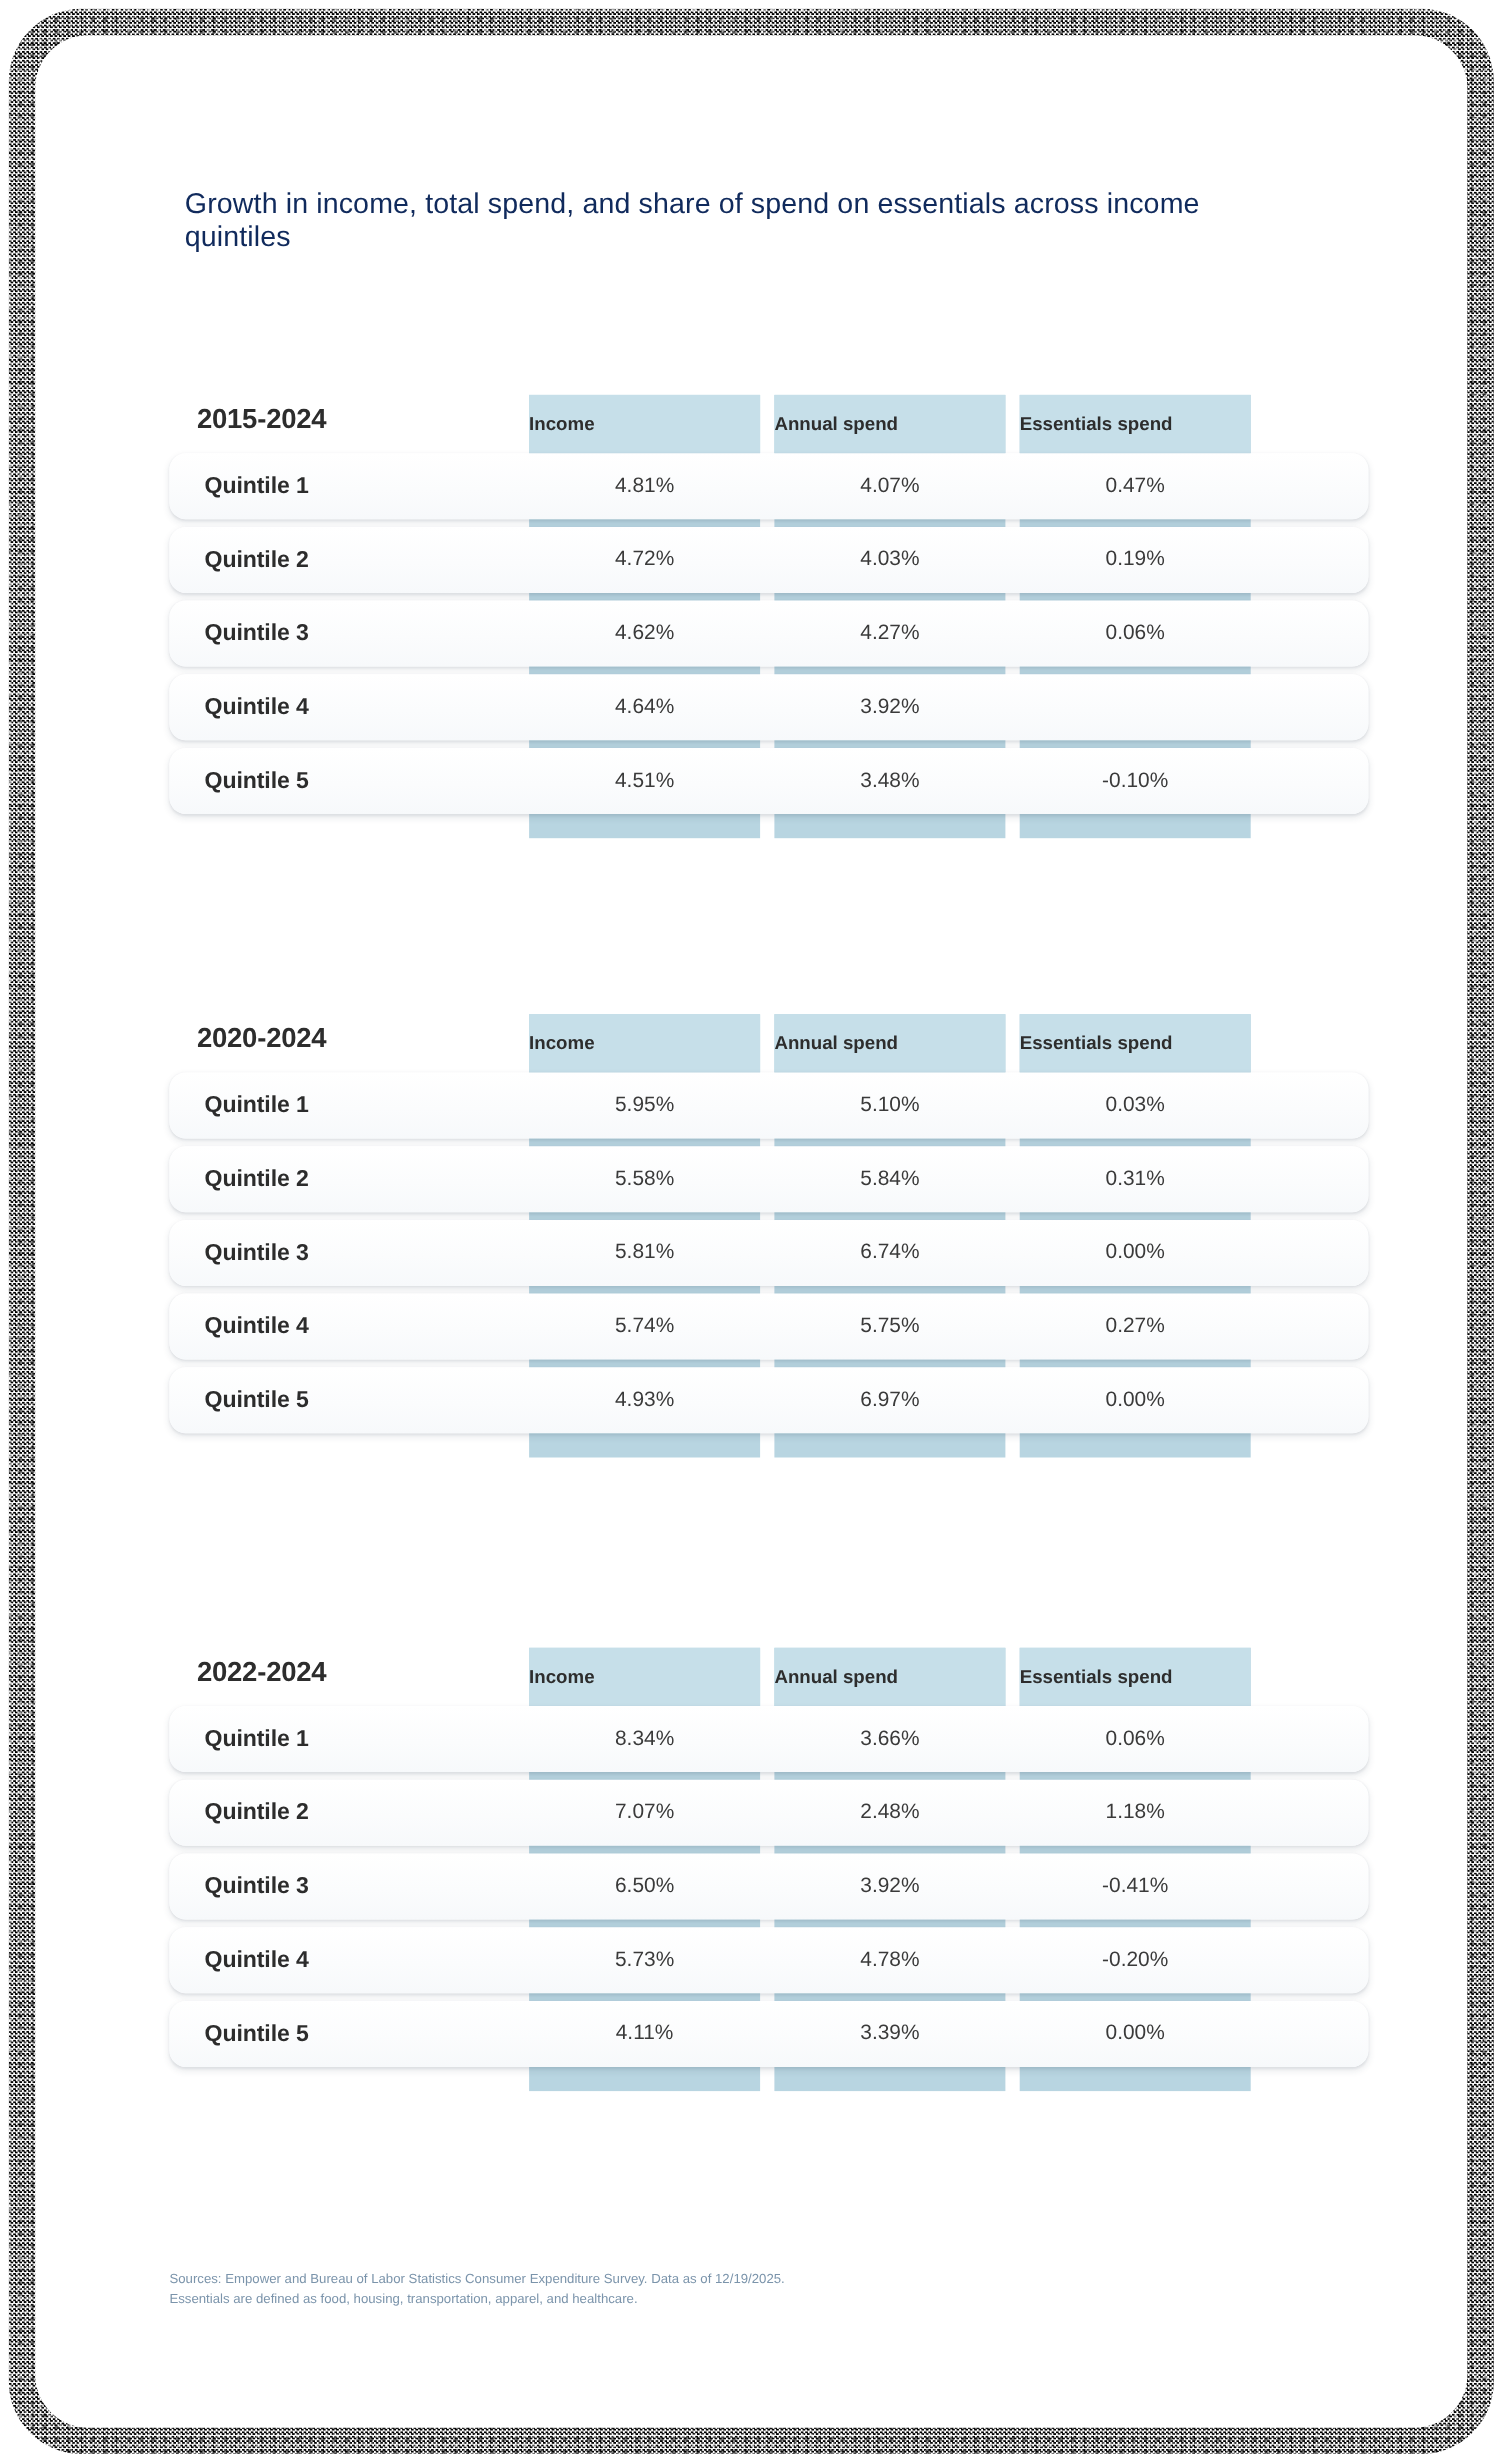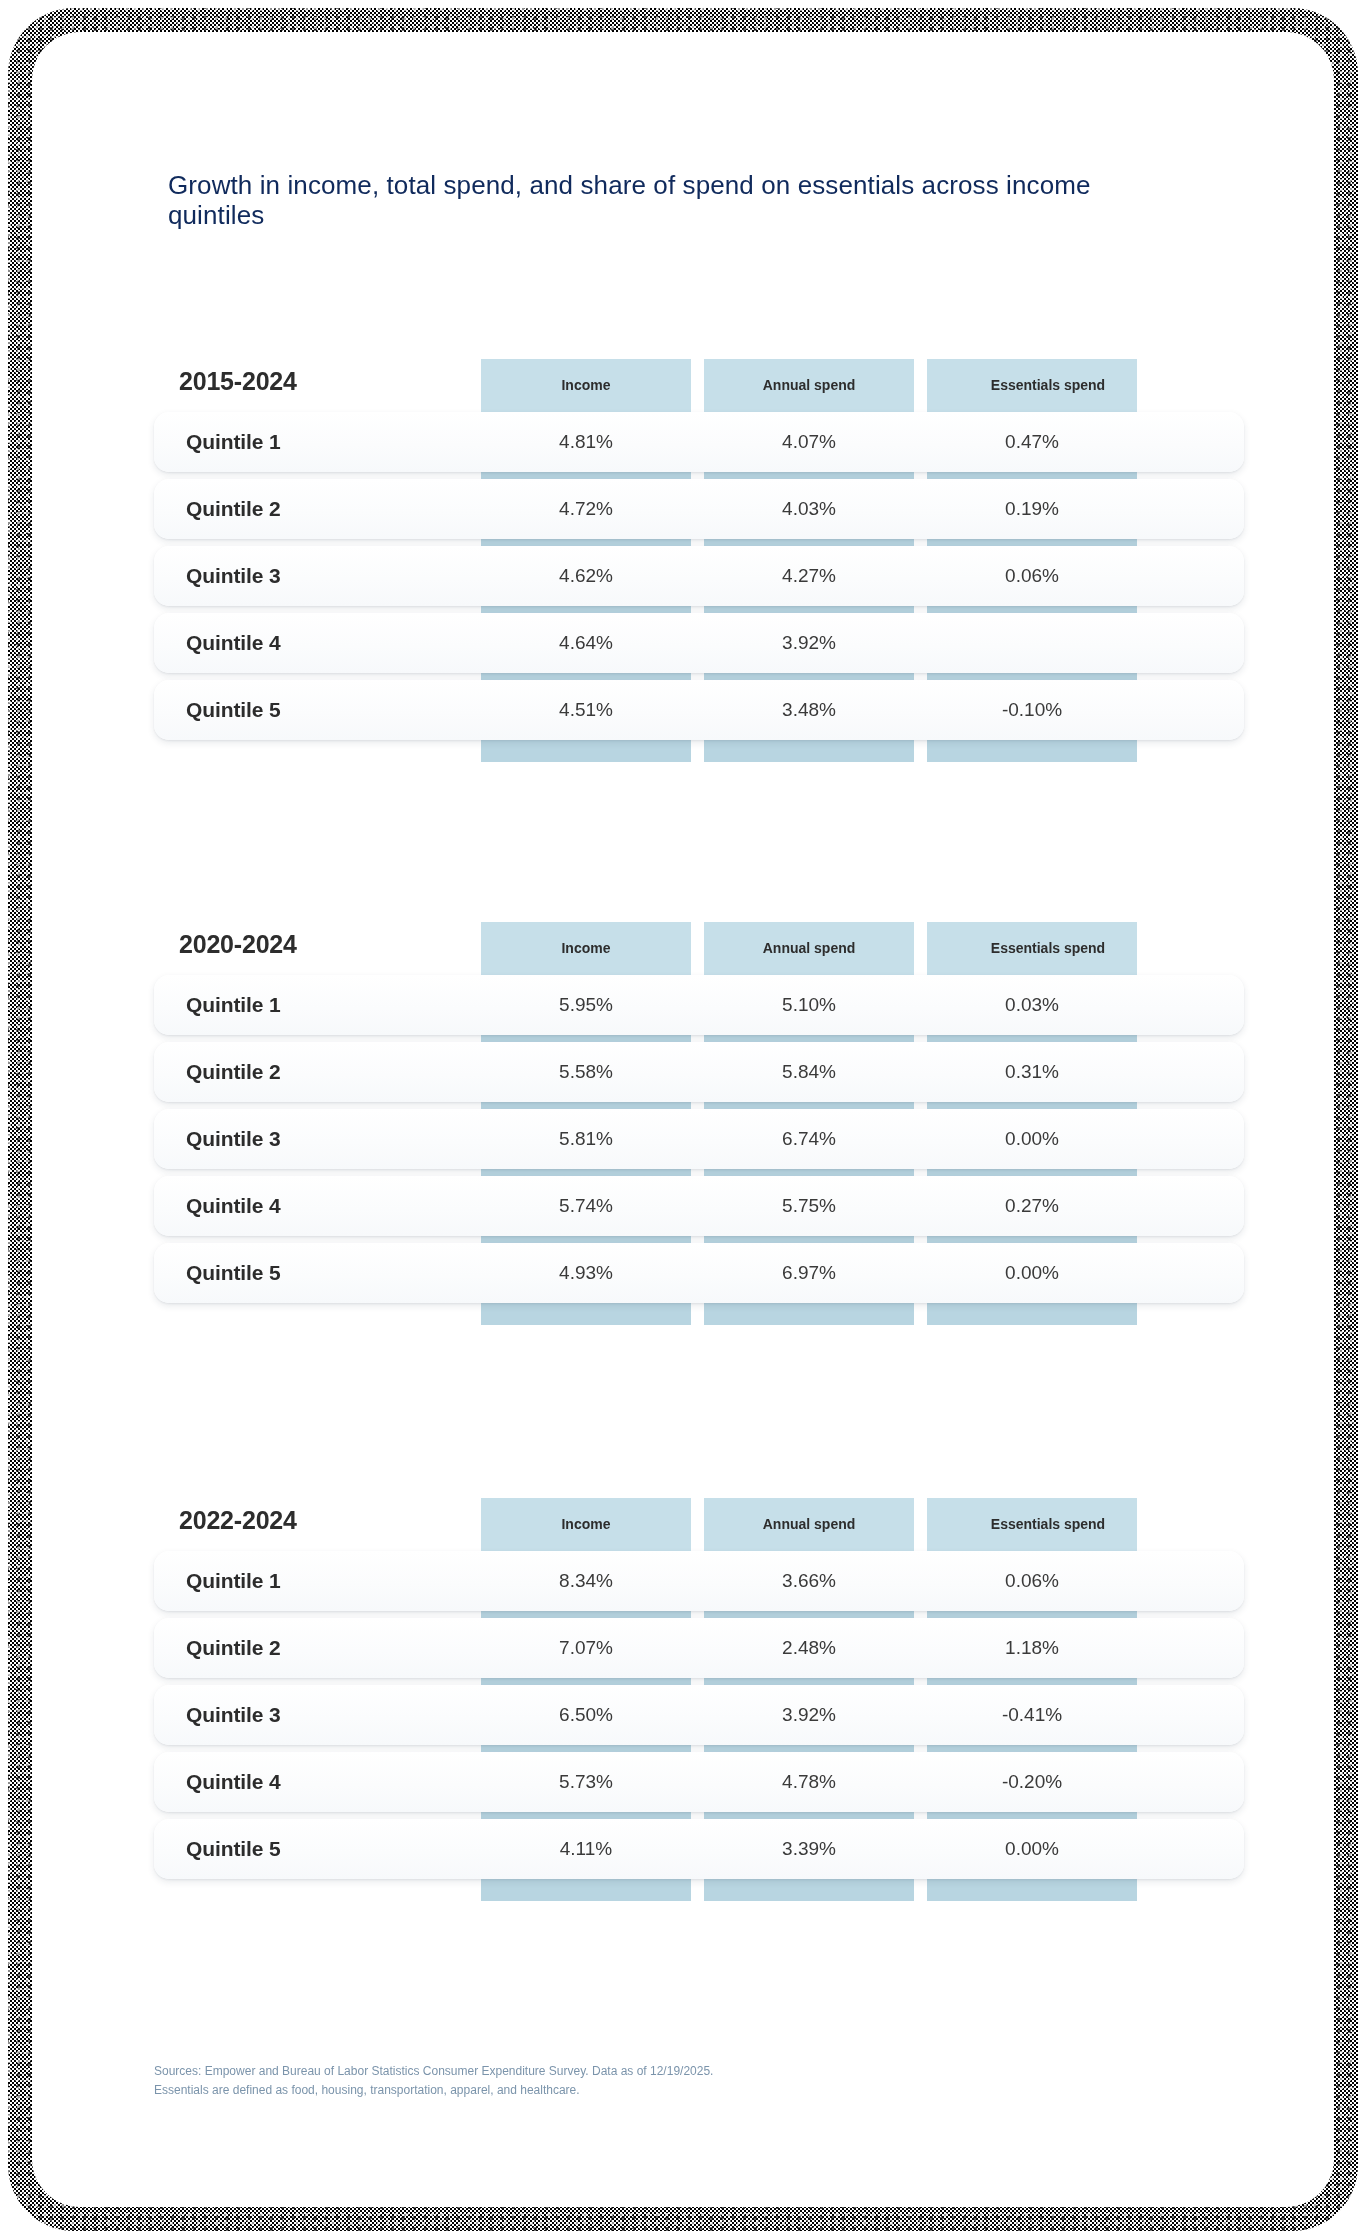--- a/index.html
+++ b/index.html
@@ -114,28 +114,28 @@
     font-weight: 700;
     color: #2d2d2d;
     letter-spacing: -.2px;
   }
   .col-head {
     position: absolute;
     top: 0;
     width: 210px;
     height: 53px;
     line-height: 53px;
-    text-align: center;
-    font-size: 14px;
+    text-align: left;
+    font-size: 17px;
     font-weight: 700;
     color: #2d2d2d;
   }
   .col-head.c0 { left: 327px; }
   .col-head.c1 { left: 550px; }
-  .col-head.c2 { left: 773px; margin-left: 16px; }
+  .col-head.c2 { left: 773px; }
 
   .rows { position: relative; z-index: 2; }
 
   .data-row {
     position: relative;
     height: 60px;
     margin-top: 7px;
     background: linear-gradient(180deg,#ffffff 0%,#fbfcfd 55%,#f7f9fb 100%);
     border-radius: 15px;
     box-shadow: 0 3px 7px rgba(30,45,70,.10), 0 1px 2px rgba(30,45,70,.07);

